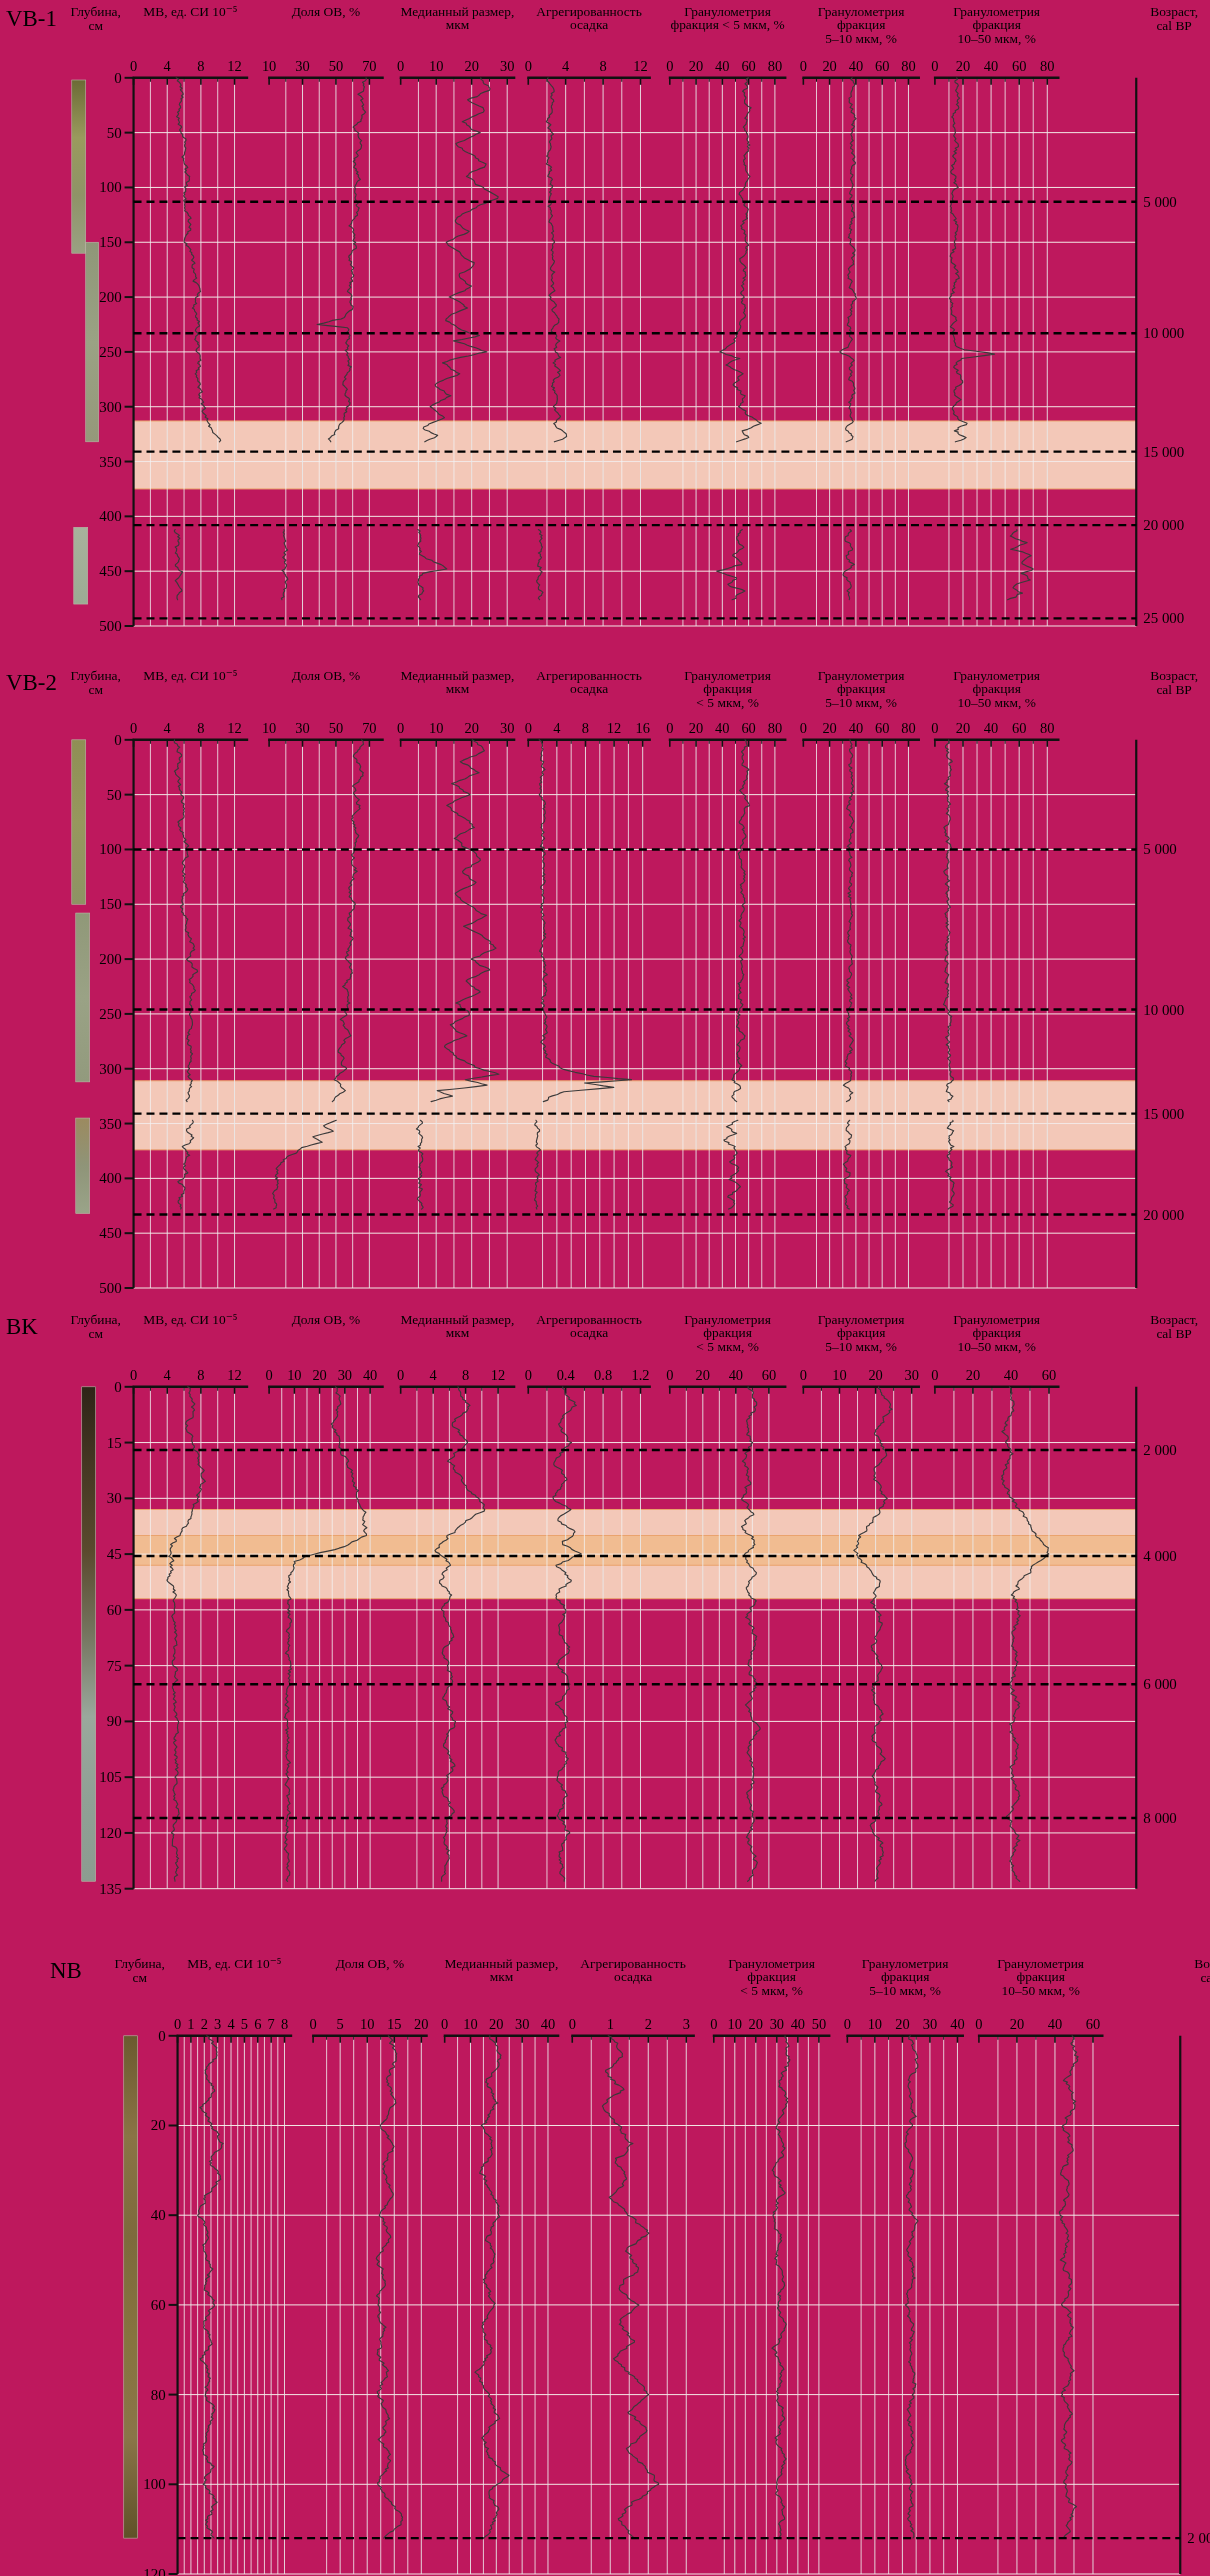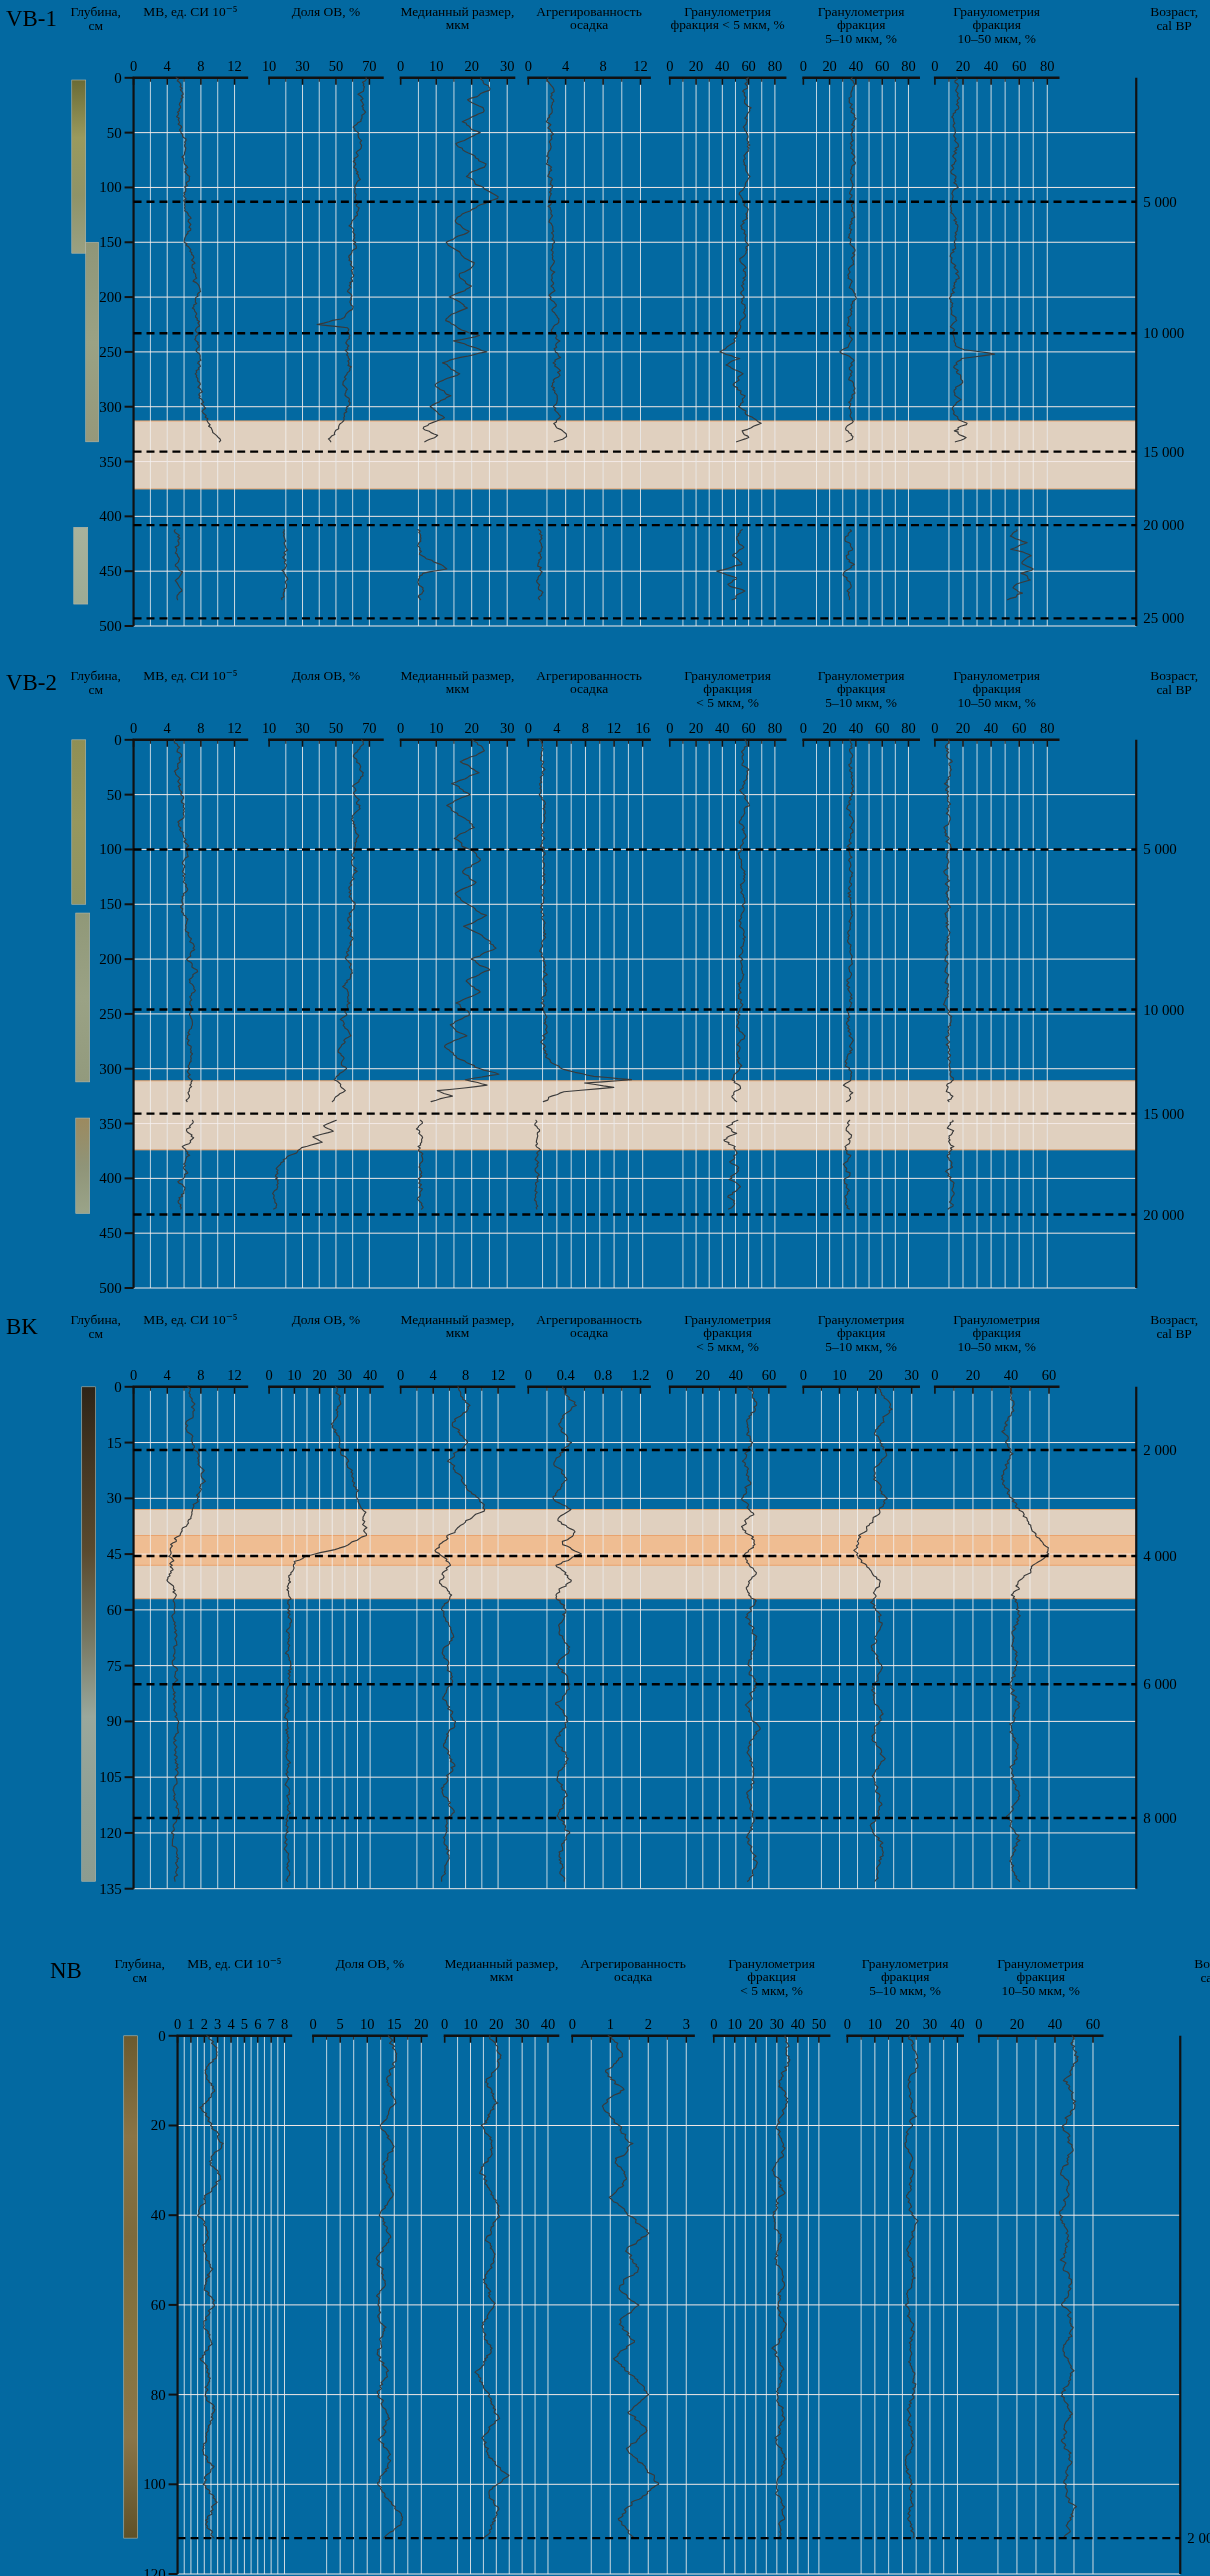--- a/index.html
+++ b/index.html
@@ -1,17 +1,17 @@
 <!DOCTYPE html>
 <html><head>
 <meta charset="utf-8">
 <style>
   html,body{margin:0;padding:0;background:#ffffff;}
   body{font-family:"Liberation Serif","DejaVu Serif",serif;}
-  #figure{position:relative;width:1211px;height:2576px;background:#0369a1;overflow:hidden;}
+  #figure{position:relative;width:1211px;height:2576px;background:#be185d;overflow:hidden;}
   .panel{position:relative;width:1211px;}
   svg text{fill:#000;}
 </style>
 </head>
 <body>
 
 <div id="figure">
     <section class="panel" style="height: 644px;"><svg width="1211" height="644" viewBox="0 0 1215 646">
         <defs>
           <linearGradient id="grad-vb1-0" x1="0" y1="0" x2="0" y2="1">

